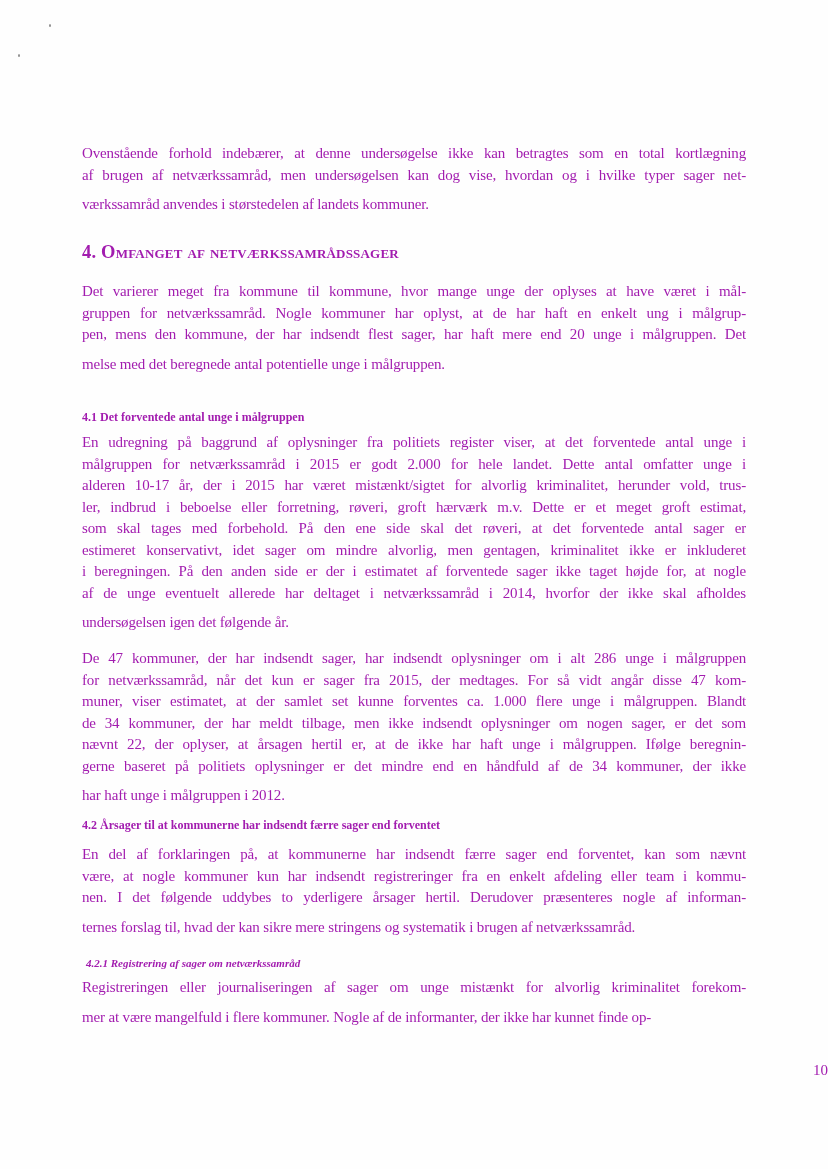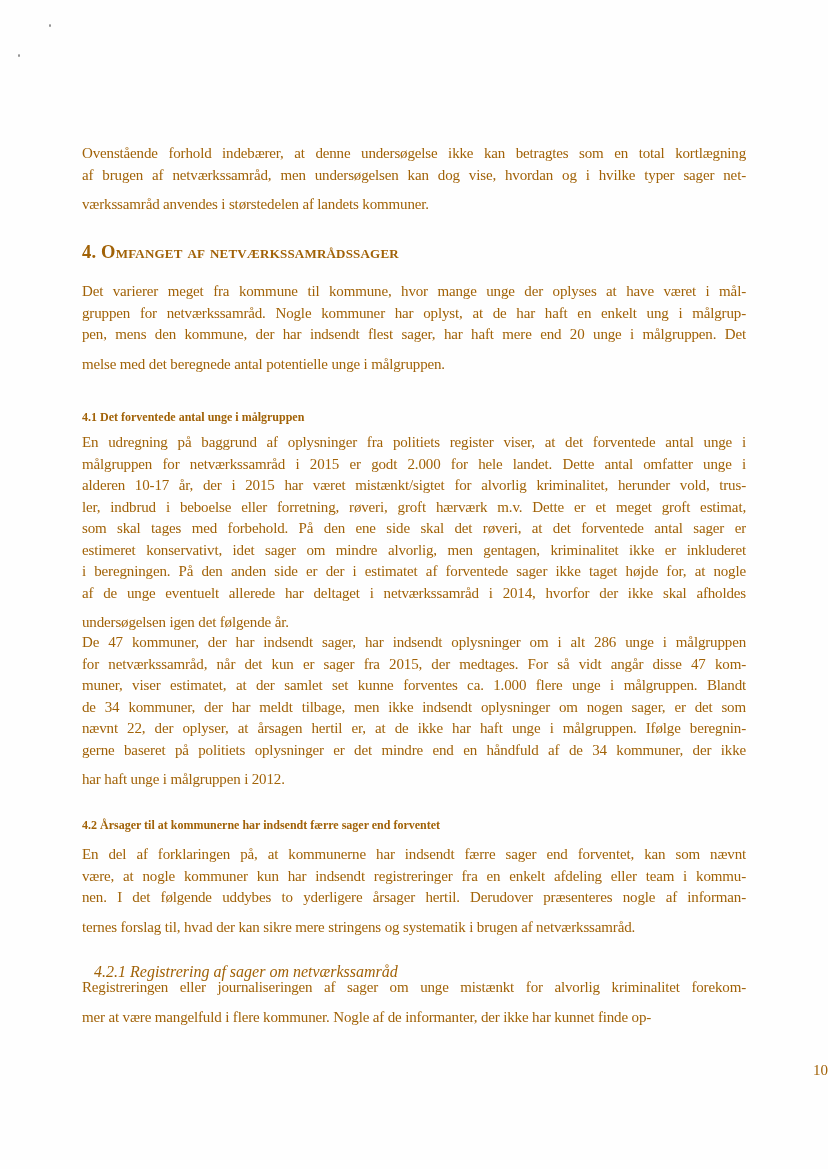--- a/index.html
+++ b/index.html
@@ -6,21 +6,21 @@
     margin: 0;
     padding: 0;
     background: #e8e8e8;
   }
   .page {
     position: relative;
     width: 828px;
     height: 1169px;
     margin: 0 auto;
     background: #fefefe;
-    color: #a16207;
+    color: #a21caf;
     font-family: "Liberation Serif", "DejaVu Serif", serif;
     overflow: hidden;
   }
   .block {
     position: absolute;
     left: 82px;
     width: 664px;
   }
   .para .line {
     font-size: 15px;
@@ -44,23 +44,23 @@
     letter-spacing: 0.2px;
     line-height: 24px;
   }
   .heading-sub {
     margin: 0;
     font-size: 12px;
     font-weight: bold;
     line-height: 21px;
   }
   .heading-subsub {
-    margin: 12px;
-    font-size: 16px;
-    font-weight: normal;
+    margin: 4px;
+    font-size: 11px;
+    font-weight: bold;
     font-style: italic;
     line-height: 21px;
   }
   .footer {
     position: absolute;
     left: 0;
     top: 1062px;
     width: 828px;
     text-align: right;
     font-size: 15px;
@@ -103,21 +103,21 @@
       <div class="line">målgruppen for netværkssamråd i 2015 er godt 2.000 for hele landet. Dette antal omfatter unge i</div>
       <div class="line">alderen 10-17 år, der i 2015 har været mistænkt/sigtet for alvorlig kriminalitet, herunder vold, trus-</div>
       <div class="line">ler, indbrud i beboelse eller forretning, røveri, groft hærværk m.v. Dette er et meget groft estimat,</div>
       <div class="line">som skal tages med forbehold. På den ene side skal det røveri, at det forventede antal sager er</div>
       <div class="line">estimeret konservativt, idet sager om mindre alvorlig, men gentagen, kriminalitet ikke er inkluderet</div>
       <div class="line">i beregningen. På den anden side er der i estimatet af forventede sager ikke taget højde for, at nogle</div>
       <div class="line">af de unge eventuelt allerede har deltaget i netværkssamråd i 2014, hvorfor der ikke skal afholdes</div>
       <div class="line last">undersøgelsen igen det følgende år.</div>
     </div>
 
-  <div class="block para" style="top:632px">
+  <div class="block para" style="top:648px">
       <div class="line">De 47 kommuner, der har indsendt sager, har indsendt oplysninger om i alt 286 unge i målgruppen</div>
       <div class="line">for netværkssamråd, når det kun er sager fra 2015, der medtages. For så vidt angår disse 47 kom-</div>
       <div class="line">muner, viser estimatet, at der samlet set kunne forventes ca. 1.000 flere unge i målgruppen. Blandt</div>
       <div class="line">de 34 kommuner, der har meldt tilbage, men ikke indsendt oplysninger om nogen sager, er det som</div>
       <div class="line">nævnt 22, der oplyser, at årsagen hertil er, at de ikke har haft unge i målgruppen. Ifølge beregnin-</div>
       <div class="line">gerne baseret på politiets oplysninger er det mindre end en håndfuld af de 34 kommuner, der ikke</div>
       <div class="line last">har haft unge i målgruppen i 2012.</div>
     </div>
 
   <h3 class="block heading-sub" style="top:815px">4.2 Årsager til at kommunerne har indsendt færre sager end forventet</h3>

